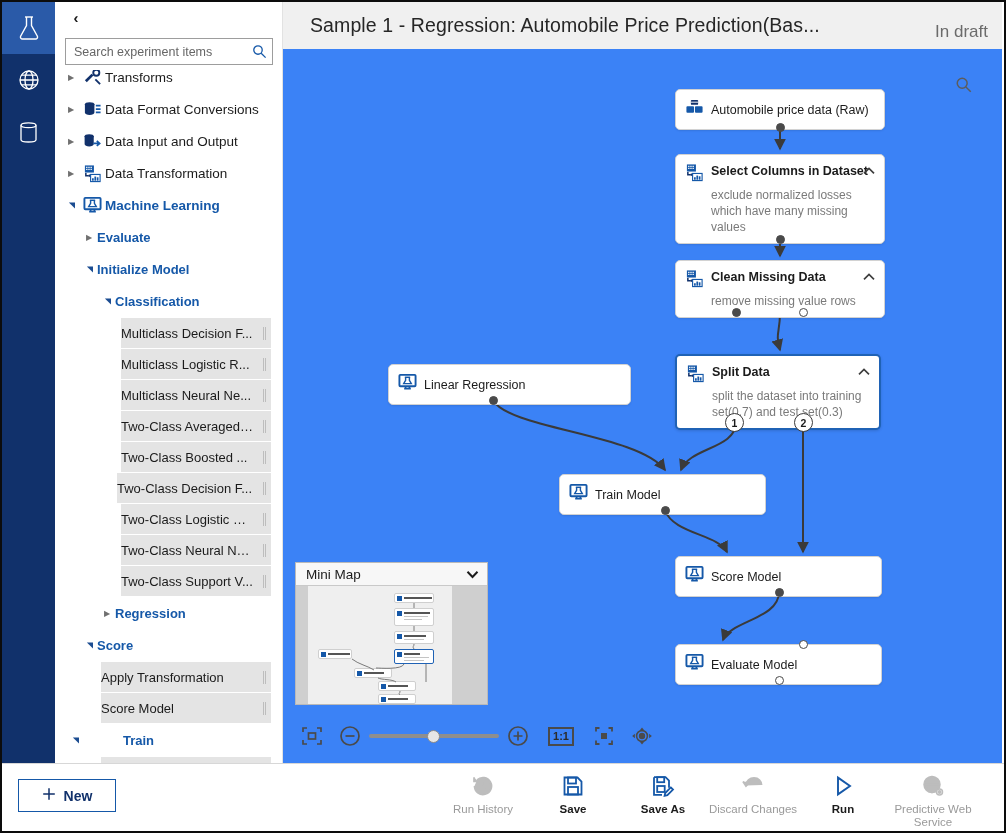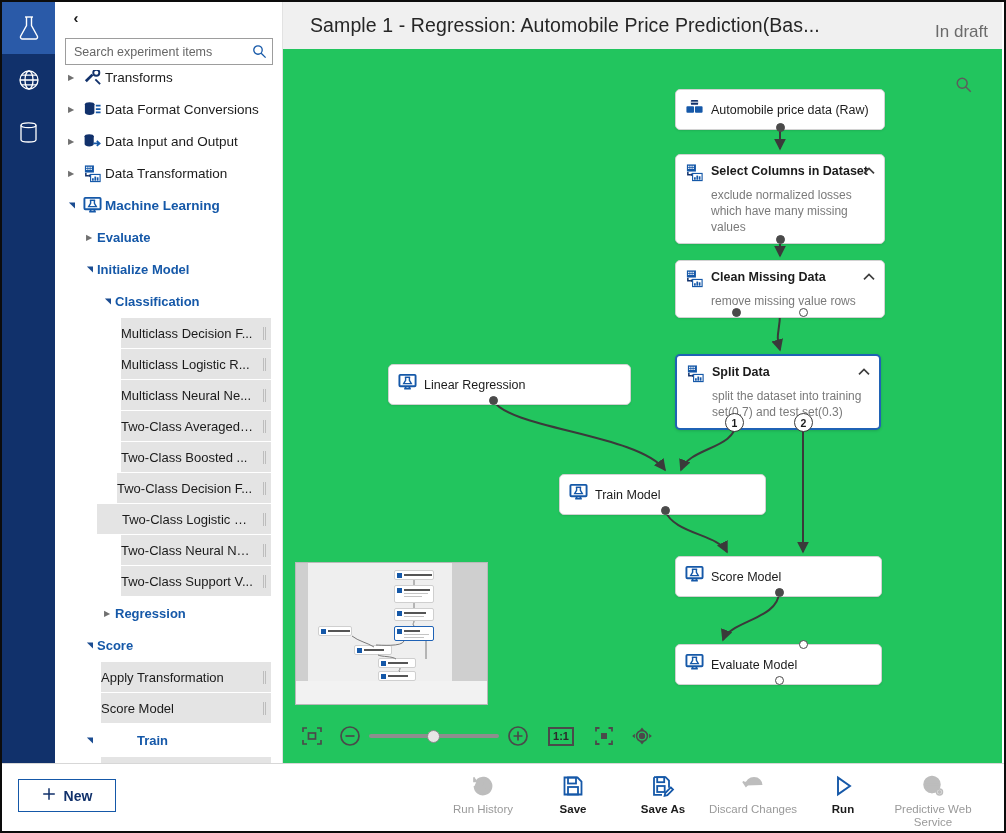--- a/index.html
+++ b/index.html
@@ -117,21 +117,21 @@
     letter-spacing:.1px;
   }
   .draft {
     position:absolute; right:14px; top:20px;
     font-size:17px; color:#6b6b6b;
   }
 
   
   .canvas {
     position:absolute; left:281px; top:47px; right:2px; bottom:68px;
-    background:#22c55e;
+    background:#3b82f6;
     overflow:hidden;
   }
   .canvas-search {
     position:absolute; right:27px; top:27px;
     width:20px; height:20px;
   }
 
   .node {
     position:absolute;
     background:#ffffff;
@@ -400,21 +400,21 @@
             <span class="grip">
               <i></i>
             </span>
           </div>
           <div class="leaf" style="margin-left: 62px;">
             <span class="ltxt">Two-Class Decision F...</span>
             <span class="grip">
               <i></i>
             </span>
           </div>
-          <div class="leaf" style="margin-left: 42px; padding-left: 25px;">
+          <div class="leaf" style="margin-left: 66px;">
             <span class="ltxt">Two-Class Logistic R...</span>
             <span class="grip">
               <i></i>
             </span>
           </div>
           <div class="leaf" style="margin-left: 66px;">
             <span class="ltxt">Two-Class Neural Ne...</span>
             <span class="grip">
               <i></i>
             </span>
@@ -440,21 +440,21 @@
             <span class="grip">
               <i></i>
             </span>
           </div>
           <div class="leaf" style="margin-left: 46px;">
             <span class="ltxt">Score Model</span>
             <span class="grip">
               <i></i>
             </span>
           </div>
-          <div class="row grp" style="padding-left: 26px; gap: 20px;">
+          <div class="row grp" style="padding-left: 12px; gap: 20px;">
             <span class="caret expanded" style="transform:rotate(-90deg)">◢</span>
             <span class="ico" style="width:0;flex:0 0 0"></span>
             <span class="lbl">Train</span>
           </div>
           <div class="leaf" style="margin-left: 46px;">
             <span class="ltxt">Train Model</span>
             <span class="grip">
               <i></i>
             </span>
           </div>
@@ -614,20 +614,28 @@
         <div class="port filled" style="left: 206px; top: 347px;"></div>
         <div class="port filled" style="left: 378px; top: 457px;"></div>
         <div class="port filled" style="left: 492px; top: 539px;"></div>
         <div class="port" style="left: 516px; top: 591px;"></div>
         <div class="port" style="left: 492px; top: 627px;"></div>
         <div class="port-num" style="left: 442px; top: 364px;">1</div>
         <div class="port-num" style="left: 511px; top: 364px;">2</div>
       </div>
 
     <div class="minimap">
+      <div class="minimap-head">
+        <span>Mini Map</span>
+        <span>
+          <svg width="13" height="9" viewBox="0 0 13 9" fill="none" stroke="#1b1b1b" stroke-width="2">
+            <path d="M1.5 1.8 L6.5 7 L11.5 1.8"></path>
+          </svg>
+        </span>
+      </div>
       <div class="minimap-body">
         <div class="mm-view">
           <div class="mm-node" style="left:86px;top:7px;width:40px;height:10px;">
             <span class="mm-ico"></span>
               <span class="mm-l1" style="width:28px;"></span>
             </div>
           <div class="mm-node" style="left:86px;top:22px;width:40px;height:18px;">
             <span class="mm-ico"></span>
               <span class="mm-l1" style="width:26px;"></span>
             <span class="mm-l2" style="width:24px;"></span>

